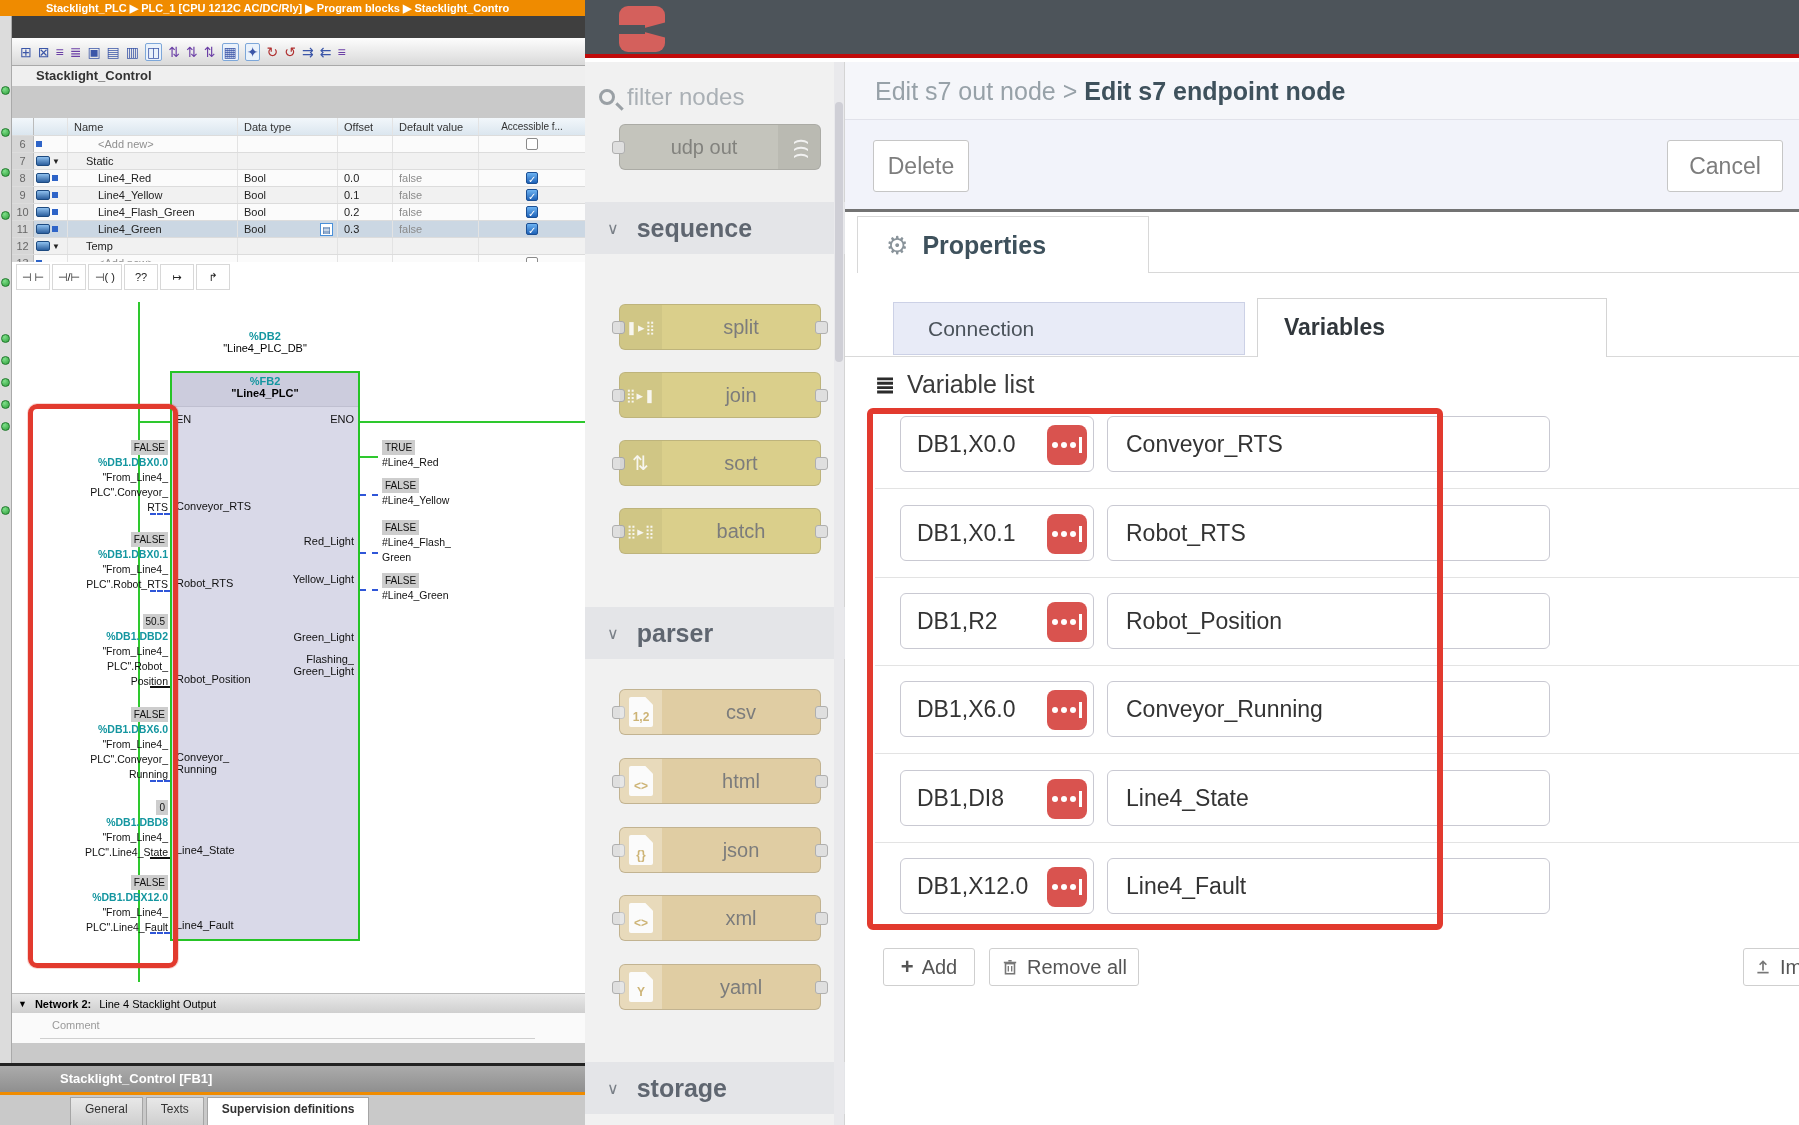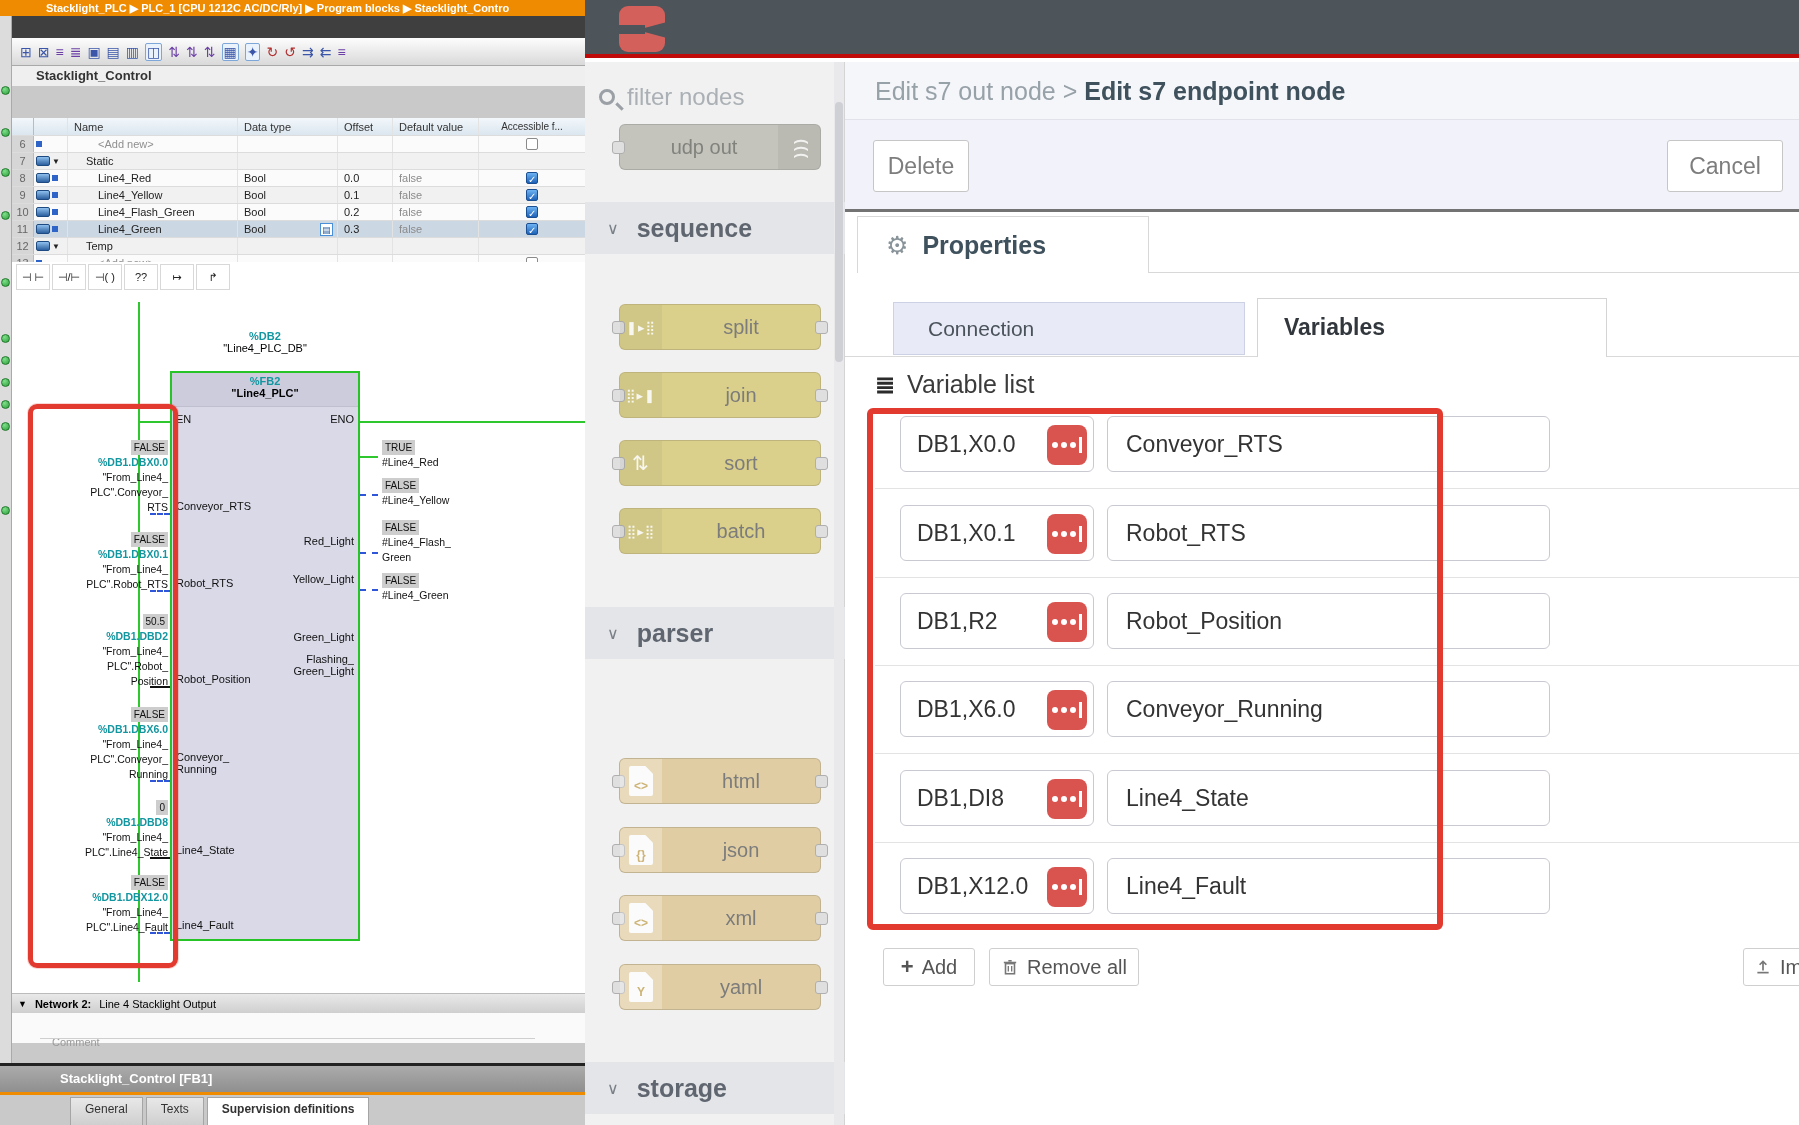--- a/index.html
+++ b/index.html
@@ -73,21 +73,21 @@
   .wire { position:absolute; height:0; }
   .wire.g { border-top:2px solid #2ec82e; }
   .wire.b { border-top:2px dashed #2f56d8; }
   .wire.k { border-top:2px solid #111; }
   .redbox { position:absolute; border:5px solid #e23a2e; border-radius:9px; box-shadow:0 0 0 1px rgba(226,58,46,.2); }
 
   .tia-net2 { position:absolute; left:12px; top:993px; width:573px; height:20px;
     background:linear-gradient(#e9e9e9,#cfcfcf); border-top:1px solid #bbb; font-size:11px;
     display:flex; align-items:center; gap:8px; padding-left:6px; }
   .tia-comment { position:absolute; left:12px; top:1013px; width:573px; height:30px; background:#fafafa;
-    font-size:11px; color:#9a9a9a; padding:23px 0 0 40px; }
+    font-size:11px; color:#9a9a9a; padding:6px 0 0 40px; }
   .tia-comment::after { content:""; position:absolute; left:28px; right:50px; bottom:4px; border-bottom:1px solid #cfcfcf; }
   .tia-footbar { position:absolute; left:0px; top:1063px; width:585px; height:3px; background:#222; }
   .tia-paneltitle { position:absolute; left:0px; top:1066px; width:585px; height:26px;
     background:linear-gradient(#ababab,#8f8f8f); color:#fff; font-weight:bold; font-size:13px;
     line-height:26px; padding-left:60px; }
   .tia-orange { position:absolute; left:0px; top:1092px; width:585px; height:3px; background:#ef8b00; }
   .tia-tabs { position:absolute; left:0px; top:1095px; width:585px; height:30px; background:#c9c9c9;
     display:flex; gap:3px; padding:2px 0 0 70px; font-size:12px; }
   .ftab { background:linear-gradient(#e8e8e8,#cfcfcf); border:1px solid #a5a5a5; border-bottom:none;
     padding:4px 14px; color:#333; }
@@ -517,20 +517,28 @@
           <span>⣿▸⣿</span>
         </span>
       <span class="lbl">batch</span>
       <span class="port r"></span>
     </div>
 
     <div class="nr-secthead" style="top:545px">
       <span class="chev">∨</span>
       <span>parser</span>
     </div>
+    <div class="nr-node n-par" style="top:627px">
+      <span class="port l"></span>
+      <span class="icoL">
+          <span class="filegl">1,2</span>
+        </span>
+      <span class="lbl">csv</span>
+      <span class="port r"></span>
+    </div>
     <div class="nr-node n-par" style="top:696px">
       <span class="port l"></span>
       <span class="icoL">
           <span class="filegl">&lt;&gt;</span>
         </span>
       <span class="lbl">html</span>
       <span class="port r"></span>
     </div>
     <div class="nr-node n-par" style="top:765px">
       <span class="port l"></span>

